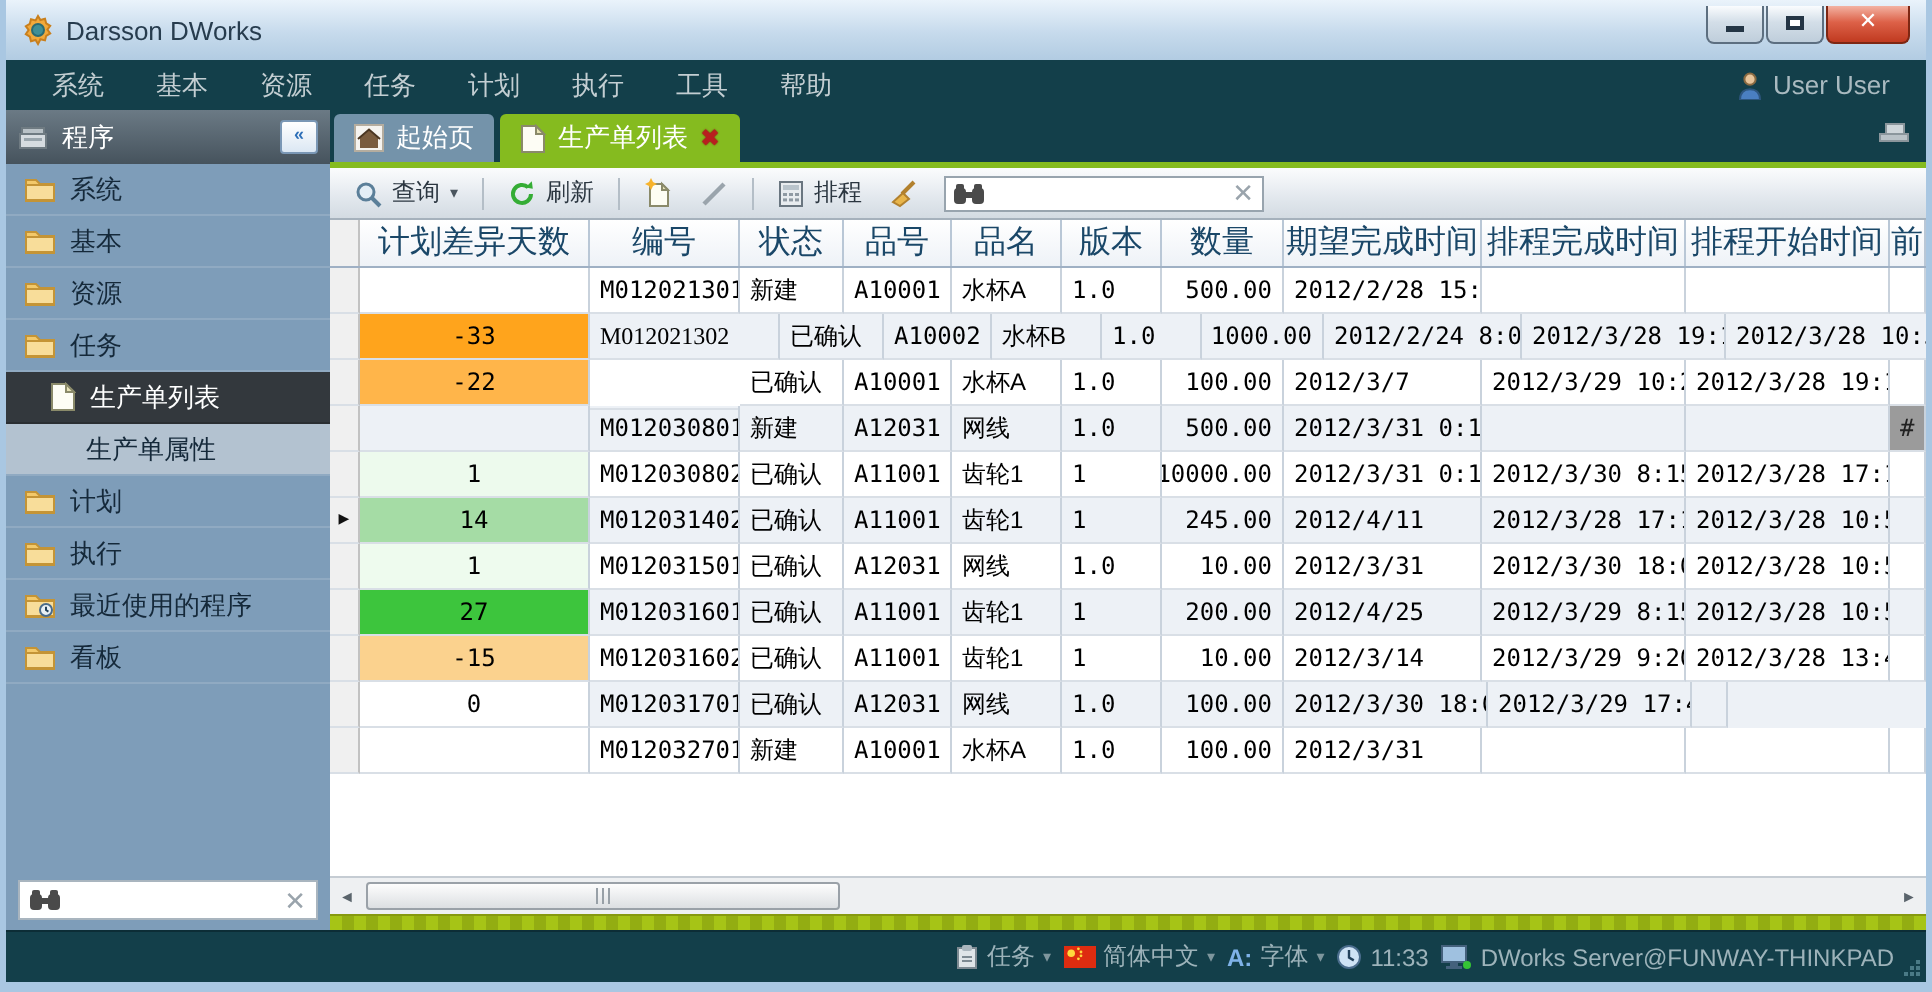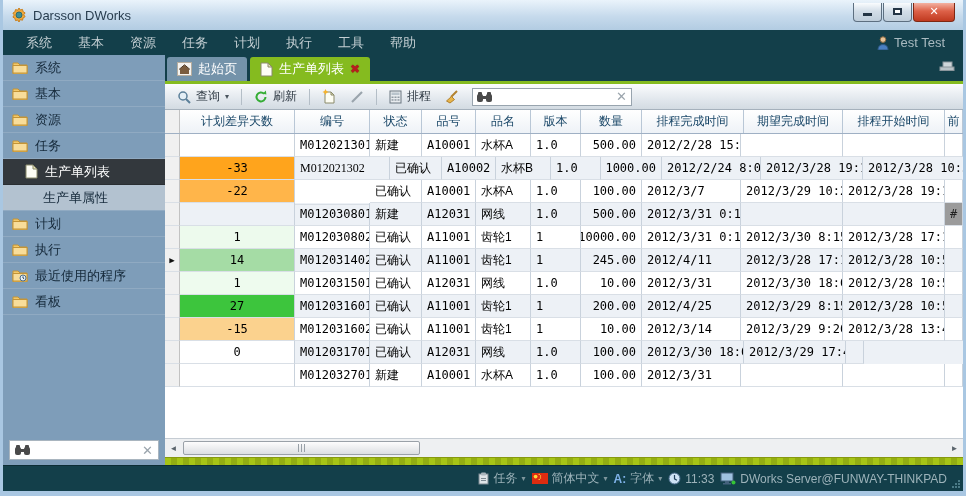--- a/index.html
+++ b/index.html
@@ -56,21 +56,21 @@
   .tb-btn{display:flex;align-items:center;gap:5px;padding:2px 5px;font-size:12px;color:#2b3640;cursor:pointer;border-radius:2px;}
   .tb-caret{font-size:8px;color:#4a555e;}
   .tb-sep{width:1px;height:16px;background:#b4bec7;margin:0 4px;flex:none;}
   .tb-search{width:160px;height:18px;background:#fff;border:1px solid #98a4ae;display:flex;align-items:center;
              gap:4px;padding:0 4px;margin-left:5px;box-sizing:border-box;}
   .tb-search input{flex:1;border:none;outline:none;font-size:12px;min-width:0;}
   
   .table-area{flex:1;min-height:0;display:flex;flex-direction:column;background:#fff;overflow:hidden;}
   .thead{display:flex;height:23px;flex:none;background:linear-gradient(#ffffff,#eef2f7);border-bottom:1px solid #9fb0c4;}
   .th{box-sizing:border-box;border-right:1px solid #b9c7d6;display:flex;align-items:center;justify-content:center;
-      font-size:12px;color:#1a4768;white-space:nowrap;overflow:hidden;flex:none;}
+      font-size:16px;color:#1a4768;white-space:nowrap;overflow:hidden;flex:none;}
   .th.sel,.td.sel{width:15px;background:#f0f0f0;border-right:1px solid #c2c2c2;justify-content:center;padding:0;}
   .trow{display:flex;height:23px;flex:none;background:#fff;}
   .trow.alt{background:#edf1f6;}
   .td{box-sizing:border-box;border-right:1px solid #c9d2dc;border-bottom:1px solid #d9dfe6;font-size:12px;color:#000;
       display:flex;align-items:center;padding:0 5px;white-space:nowrap;overflow:hidden;flex:none;
       font-family:"DejaVu Sans Mono","Liberation Sans",monospace;}
   .td.cjk{font-family:"Liberation Sans","DejaVu Sans",sans-serif;}
   .row-arrow{font-size:9px;color:#111;}
   .table-filler{flex:1;background:#fff;}
   
@@ -122,27 +122,38 @@
 
   <div class="menubar">
     <span id="menu-items"><span class="menu-item">系统</span><span class="menu-item">基本</span><span class="menu-item">资源</span><span class="menu-item">任务</span><span class="menu-item">计划</span><span class="menu-item">执行</span><span class="menu-item">工具</span><span class="menu-item">帮助</span></span>
     <div class="menubar-right">
       <span>
         <svg width="12" height="14" viewBox="0 0 12 14">
             <circle cx="6" cy="3.6" r="2.8" fill="#e8c49a" stroke="#8a6a42"></circle>
             <path d="M1 14c0-4 2.4-5.4 5-5.4s5 1.4 5 5.4z" fill="#4a7fc1" stroke="#2d567e"></path>
           </svg>
       </span>
-      <span>Test Test</span>
+      <span>User User</span>
     </div>
   </div>
 
   <div class="mainrow">
 
     <div class="sidebar">
+      <div class="sidebar-header">
+        <span>
+          <svg width="15" height="12" viewBox="0 0 15 12">
+              <rect x="2" y="1" width="11" height="3" fill="#b9c2c7" stroke="#6f7b82"></rect>
+              <rect x="1" y="4" width="13" height="7" fill="#d6dce0" stroke="#6f7b82"></rect>
+              <rect x="3" y="6" width="9" height="1.5" fill="#9aa6ad"></rect>
+            </svg>
+        </span>
+        <span>程序</span>
+        <span class="collapse-btn">«</span>
+      </div>
       <div id="sidebar-items">
           <div class="side-item">
             <span>
               <svg width="16" height="13" viewBox="0 0 16 13">
                 <path d="M1 2h5l2 2h7v9H1z" fill="#f3c96a" stroke="#c49436"></path>
                 <path d="M1 4.5h14v7.5H1z" fill="#f8dd9a" stroke="#c49436"></path>
               </svg>
             </span>
             <span>系统</span>
           </div>
@@ -354,22 +365,22 @@
       <div class="table-area">
         <div class="thead" id="thead">
             <div class="th sel" style="width: 15px;"></div>
             <div class="th" style="width: 115px;">计划差异天数</div>
             <div class="th" style="width: 75px;">编号</div>
             <div class="th" style="width: 52px;">状态</div>
             <div class="th" style="width: 54px;">品号</div>
             <div class="th" style="width: 55px;">品名</div>
             <div class="th" style="width: 50px;">版本</div>
             <div class="th" style="width: 61px;">数量</div>
+            <div class="th" style="width: 99px;">期望完成时间</div>
             <div class="th" style="width: 102px;">排程完成时间</div>
-            <div class="th" style="width: 99px;">期望完成时间</div>
             <div class="th" style="width: 102px;">排程开始时间</div>
             <div class="th" style="width: 18px;">前</div>
           </div>
         <div id="tbody">
             <div class="trow">
               <div class="td sel" style="width: 15px; justify-content: center;"></div>
               <div class="td" style="width: 115px; justify-content: center;"></div>
               <div class="td" style="width: 75px; justify-content: flex-start;">M012021301</div>
               <div class="td cjk" style="width: 52px; justify-content: flex-start;">新建</div>
               <div class="td" style="width: 54px; justify-content: flex-start;">A10001</div>

